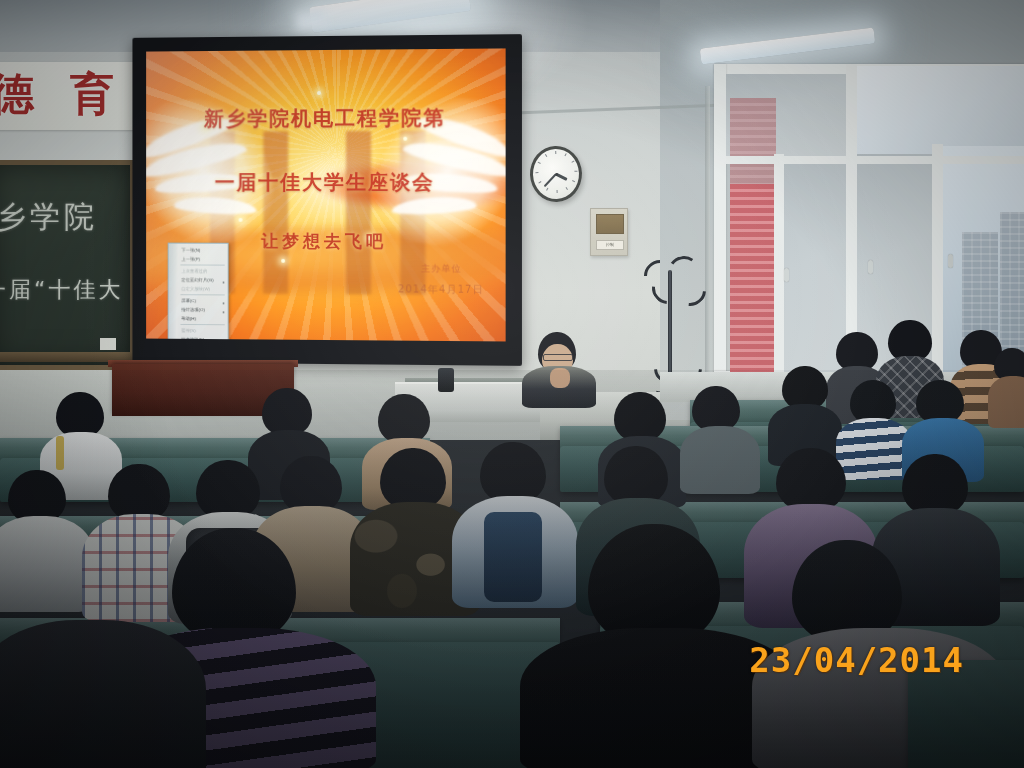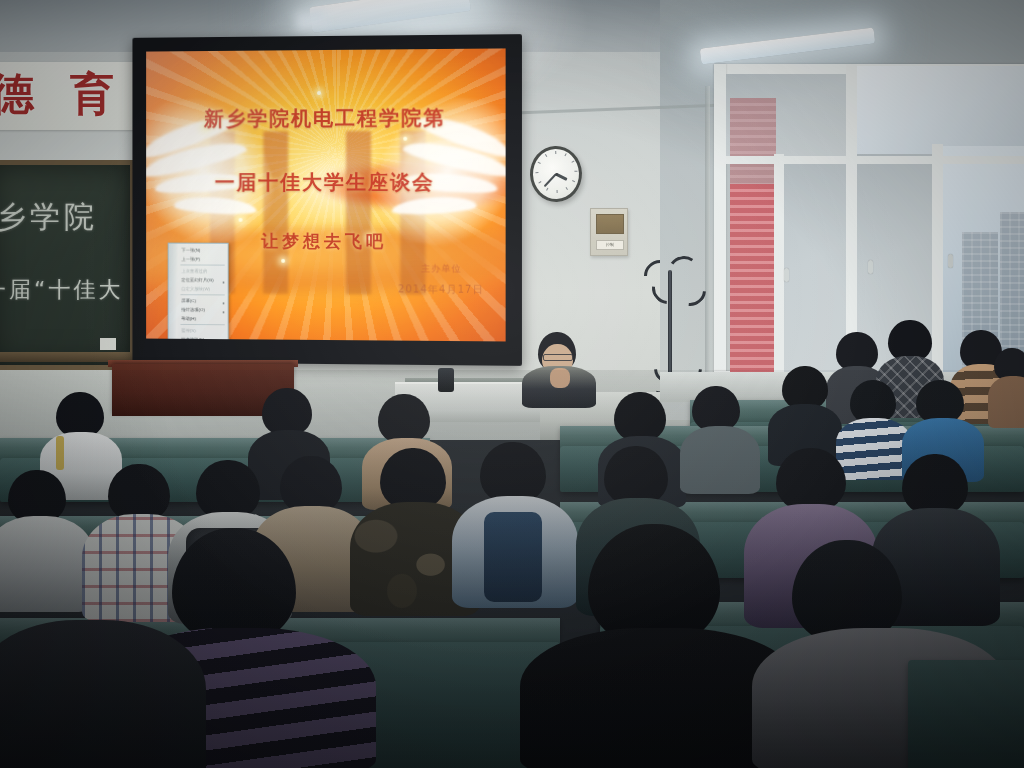--- a/index.html
+++ b/index.html
@@ -717,14 +717,15 @@
     <div class="person" style="left:-26px;top:290px;width:230px;height:170px;">
       <div class="body" style="left:0;top:0;width:232px;height:172px;background:linear-gradient(180deg,#2b2e33 0%,#15181c 100%);"></div>
     </div>
 
     <div class="seat-row" style="left:908px;top:330px;width:120px;height:110px;"></div>
   </div>
 
   <div id="lowgrade"></div>
   <div id="grade"></div>
 
+  <div id="timestamp">23/04/2014</div>
 
 </div>
 
 </body></html>

